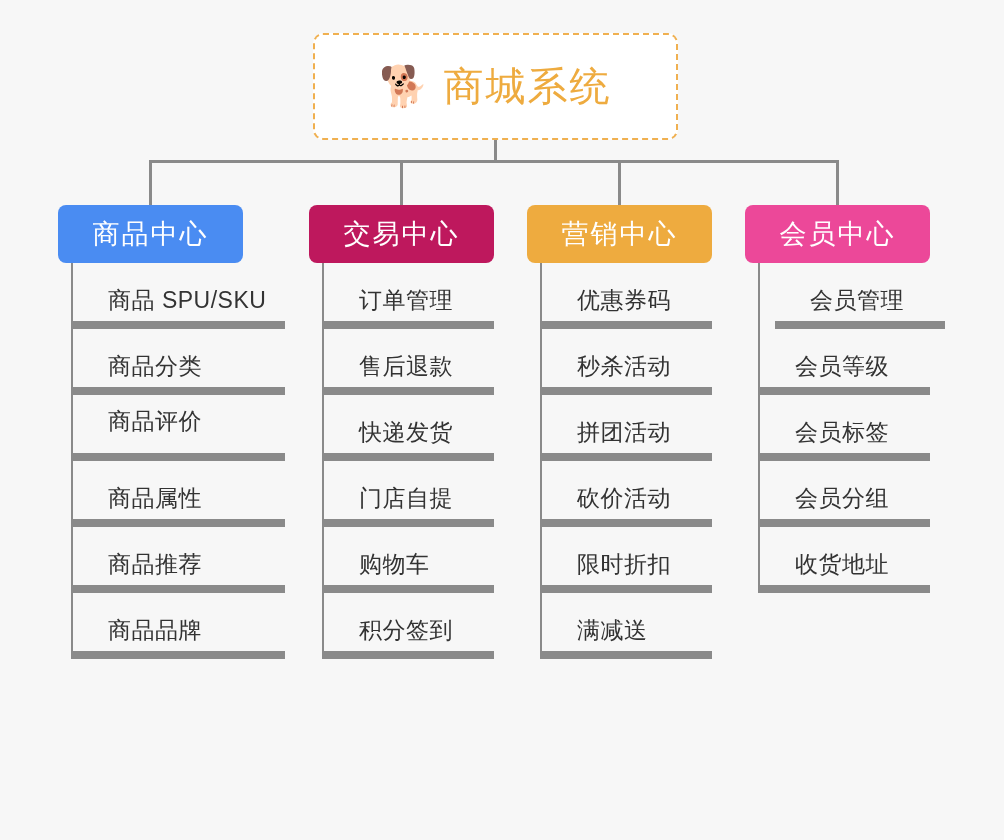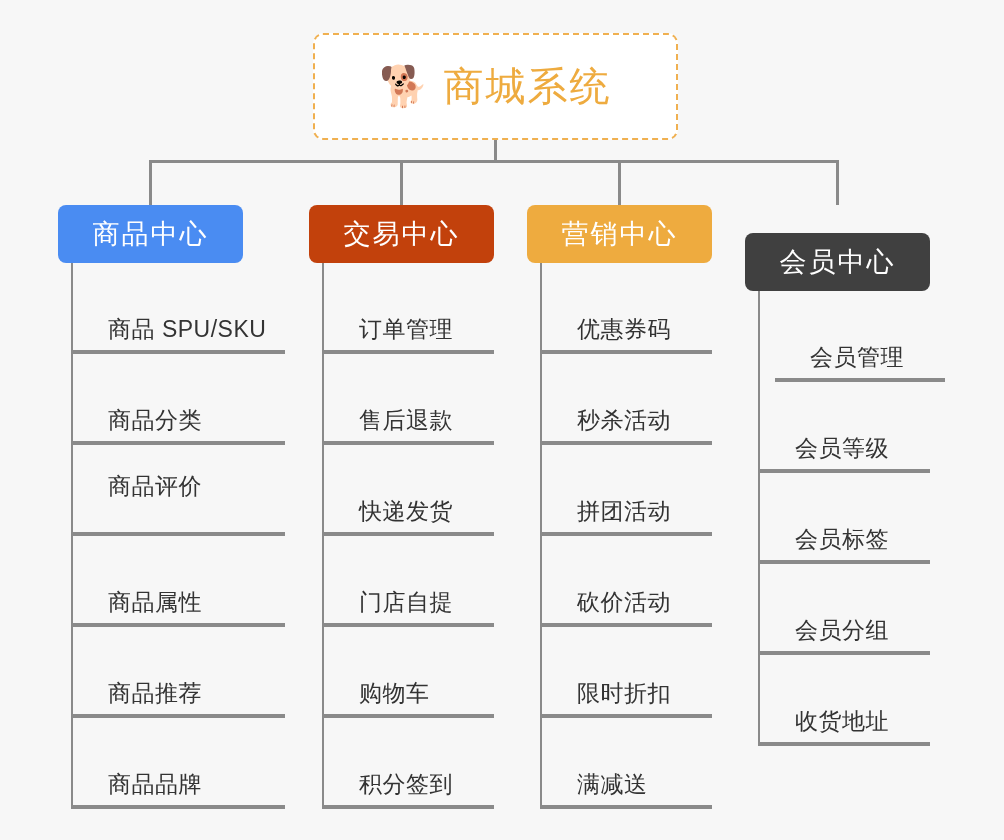--- a/index.html
+++ b/index.html
@@ -105,25 +105,25 @@
 
   
   .leaf-list {
     position: relative;
     margin-left: 13px;
     padding-left: 0;
     border-left: 2px solid #8a8a8a;
   }
   .leaf {
     position: relative;
-    height: 91px;
+    height: 66px;
     box-sizing: border-box;
     display: flex;
     align-items: flex-end;
-    border-bottom: 4px solid #14532d;
+    border-bottom: 8px solid #14532d;
     width: 170px;
   }
   .branch.b1 .leaf { width: 212px; }
   .leaf-label {
     font-size: 23px;
     color: #333333;
     padding-left: 35px;
     padding-bottom: 5px;
     white-space: nowrap;
     letter-spacing: 0.5px;
@@ -166,21 +166,21 @@
       <div class="leaf" style="border-bottom-color: rgb(138, 138, 138);">
           <span class="leaf-label">商品推荐</span>
         </div>
       <div class="leaf" style="border-bottom-color: rgb(138, 138, 138);">
           <span class="leaf-label">商品品牌</span>
         </div>
     </div>
   </div>
 
   <div class="branch b2">
-    <div class="branch-header" style="background: #c2410c;">
+    <div class="branch-header" style="background: #be185d;">
       <span>交易中心</span>
     </div>
     <div class="leaf-list" style="border-left-color: rgb(138, 138, 138);">
       <div class="leaf" style="border-bottom-color: rgb(138, 138, 138);">
           <span class="leaf-label">订单管理</span>
         </div>
       <div class="leaf" style="border-bottom-color: rgb(138, 138, 138);">
           <span class="leaf-label">售后退款</span>
         </div>
       <div class="leaf" style="border-bottom-color: rgb(138, 138, 138);">
@@ -218,21 +218,21 @@
       <div class="leaf" style="border-bottom-color: rgb(138, 138, 138);">
           <span class="leaf-label">限时折扣</span>
         </div>
       <div class="leaf" style="border-bottom-color: rgb(138, 138, 138);">
           <span class="leaf-label">满减送</span>
         </div>
     </div>
   </div>
 
   <div class="branch b4">
-    <div class="branch-header" style="background: #404040; margin-top: 28px;">
+    <div class="branch-header" style="background: #ec4899;">
       <span>会员中心</span>
     </div>
     <div class="leaf-list" style="border-left-color: rgb(138, 138, 138);">
       <div class="leaf" style="border-bottom-color: rgb(138, 138, 138); margin-left: 15px;">
           <span class="leaf-label">会员管理</span>
         </div>
       <div class="leaf" style="border-bottom-color: rgb(138, 138, 138);">
           <span class="leaf-label">会员等级</span>
         </div>
       <div class="leaf" style="border-bottom-color: rgb(138, 138, 138);">

